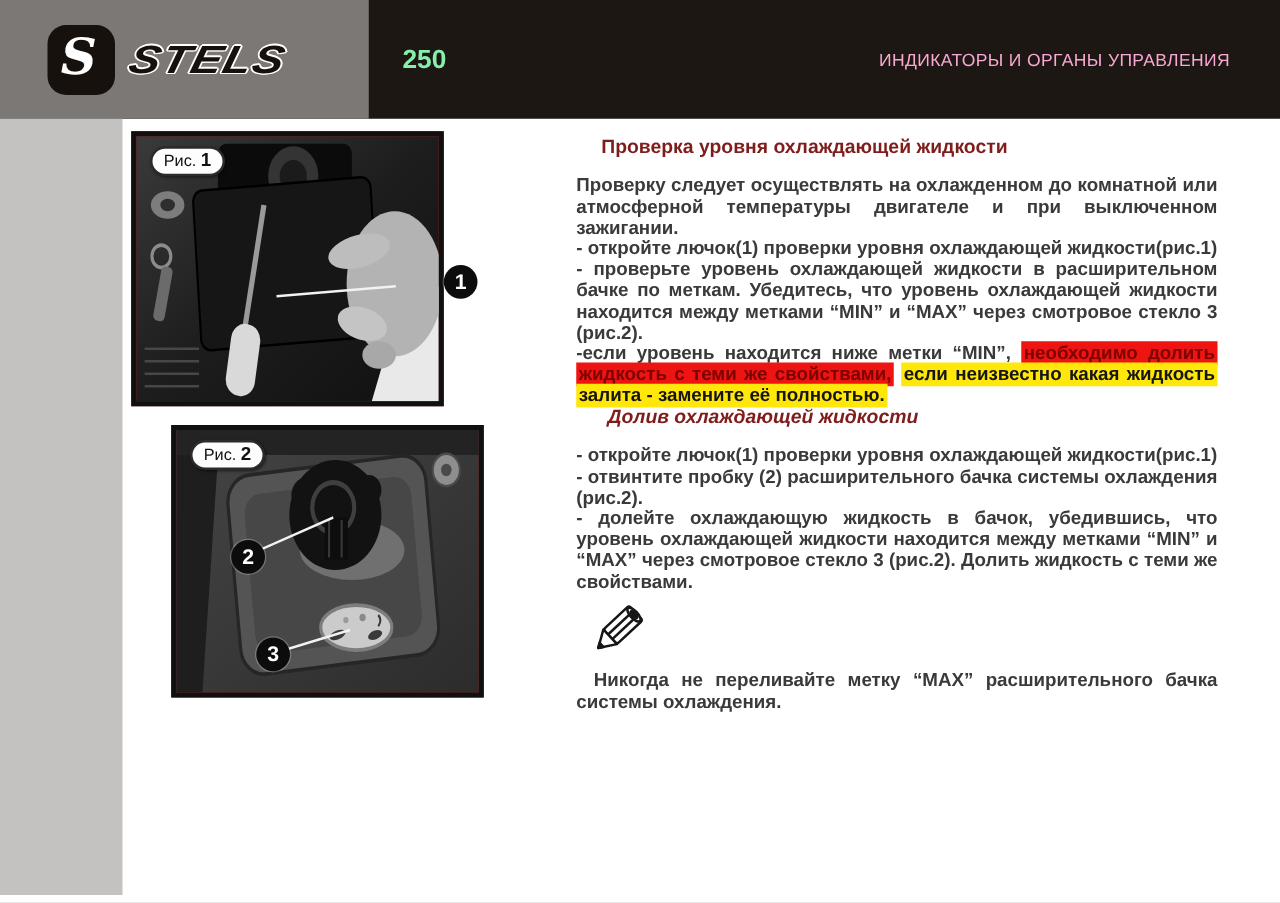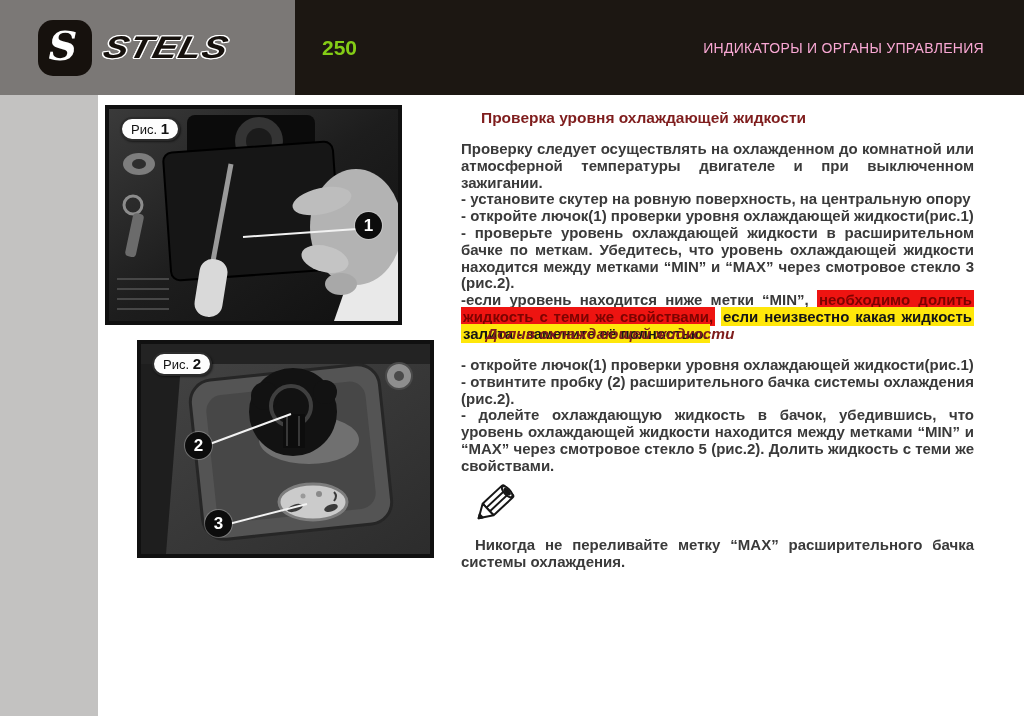--- a/index.html
+++ b/index.html
@@ -15,27 +15,27 @@
   .emblem{margin-left:38px;width:54px;height:56px;background:#16110d;border-radius:15px;
     display:flex;align-items:center;justify-content:center;flex:0 0 auto;}
   .emblem span{color:#fff;font-family:"DejaVu Serif",serif;font-style:italic;
     font-weight:bold;font-size:40px;line-height:1;transform:translate(-2px,-2px);}
   .wordmark{margin-left:12px;font-style:italic;font-weight:800;font-size:37px;
     letter-spacing:1px;color:#16110d;transform:skewX(-14deg) scaleY(.85);
     text-shadow:-1.5px 0 #fff,1.5px 0 #fff,0 -1.5px #fff,0 1.5px #fff,
                 -1px -1px #fff,1px 1px #fff,-1px 1px #fff,1px -1px #fff;
     white-space:nowrap;}
   .page-num{position:absolute;left:322px;top:50%;transform:translateY(-50%);
-    color:#84cc16;font-size:21px;font-weight:bold;}
+    color:#86efac;font-size:21px;font-weight:bold;}
   .header-title{position:absolute;right:40px;top:50%;transform:translateY(-50%);
     color:#f9a8d4;font-size:14px;letter-spacing:.3px;white-space:nowrap;text-align:right;}
   
   .sidebar{position:absolute;left:0;top:95px;width:98px;height:621px;background:#c3c2c1;}
   
-  .figure{position:absolute;left:105px;width:297px;border:4px solid #101010;
+  .figure{position:absolute;left:105px;width:250px;border:4px solid #101010;
     box-sizing:border-box;background:#7f1d1d;}
   #fig1{top:105px;height:220px;}
   #fig2{top:340px;height:218px;margin-left:32px;}
   .figure svg{position:absolute;left:0;top:0;width:100%;height:100%;display:block;}
   .fig-label{position:absolute;left:11px;top:8px;background:#fdfdfd;border:2px solid #2b2b2b;
     border-radius:14px;padding:1px 9px 2px 9px;font-size:13px;color:#111;
     box-shadow:1px 1px 2px rgba(0,0,0,.5);white-space:nowrap;}
   .fig-label b{font-size:15px;}
   .callout{position:absolute;width:27px;height:27px;border-radius:50%;background:#0c0c0c;
     color:#fff;font-weight:bold;font-size:17px;display:flex;align-items:center;
@@ -149,31 +149,30 @@
         <span>2</span>
       </div>
     <div class="callout" style="left:64px;top:166px;">
         <span>3</span>
       </div>
   </div>
 
   <div class="sec-title" id="sec1-title">Проверка уровня охлаждающей жидкости</div>
   <div class="body-block" id="sec1-body">
     <div>Проверку следует осуществлять на охлажденном до комнатной или атмосферной температуры двигателе и при выключенном зажигании.</div>
-    <div>- установите скутер на ровную поверхность, на центральную опору</div>
     <div>- откройте лючок(1) проверки уровня охлаждающей жидкости(рис.1)</div>
     <div>- проверьте уровень охлаждающей жидкости в расширительном бачке по меткам. Убедитесь, что уровень охлаждающей жидкости находится между метками “MIN” и “MAX” через смотровое стекло 3 (рис.2).</div>
     <div><span>-если уровень находится ниже метки “MIN”, </span><span class="hl-red">необходимо  долить жидкость с теми же свойствами,</span> <span class="hl-yellow">если неизвестно какая жидкость залита - замените её полностью.</span></div>
   </div>
 
   <div class="sec-title" id="sec2-title">Долив охлаждающей жидкости</div>
   <div class="body-block" id="sec2-body">
     <div>- откройте лючок(1) проверки уровня охлаждающей жидкости(рис.1)</div>
     <div>- отвинтите пробку (2) расширительного бачка системы охлаждения (рис.2).</div>
-    <div>- долейте охлаждающую жидкость в бачок, убедившись, что уровень охлаждающей жидкости находится между метками “MIN” и “MAX” через смотровое стекло 5 (рис.2). Долить жидкость с теми же свойствами.</div>
+    <div>- долейте охлаждающую жидкость в бачок, убедившись, что уровень охлаждающей жидкости находится между метками “MIN” и “MAX” через смотровое стекло 3 (рис.2). Долить жидкость с теми же свойствами.</div>
   </div>
 
   <svg class="pencil" viewBox="0 0 52 52">
     <g transform="rotate(137 26 26)" fill="#ffffff" stroke="#161616" stroke-width="2" stroke-linejoin="round">
       <rect x="6" y="18" width="28" height="16" rx="2"></rect>
       <line x1="6" y1="23.5" x2="34" y2="23.5"></line>
       <line x1="6" y1="28.5" x2="34" y2="28.5"></line>
       <path d="M34,18 L47,26 L34,34 Z"></path>
       <path d="M43.5,23.8 L47,26 L43.5,28.2 Z" fill="#161616"></path>
       <ellipse cx="8" cy="26" rx="3" ry="7"></ellipse>

